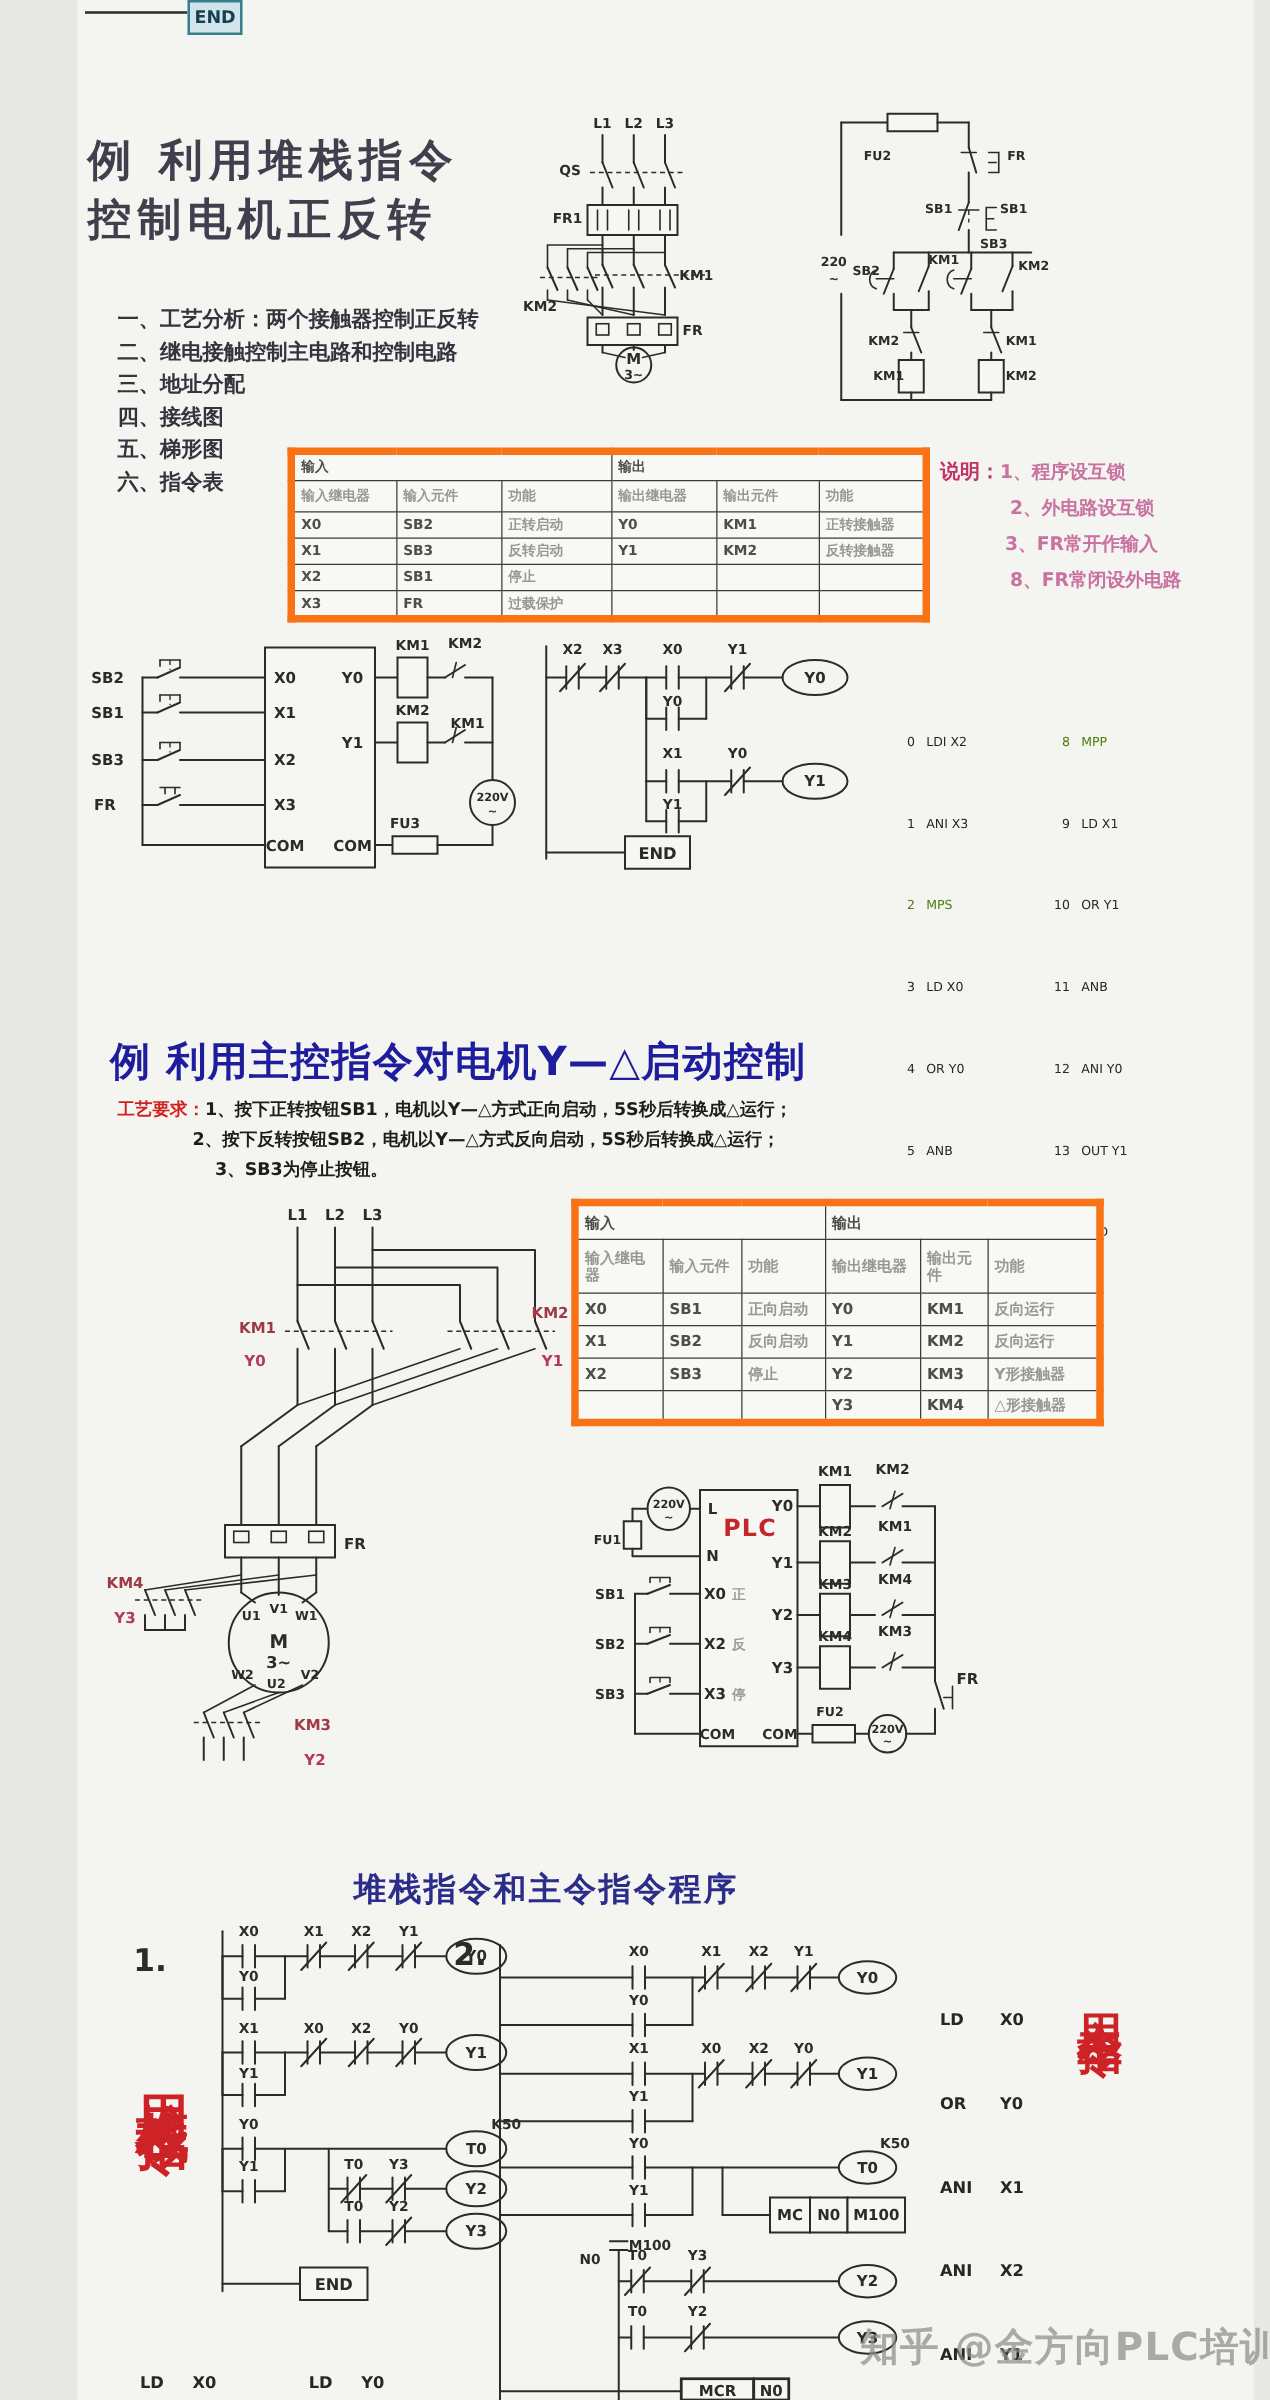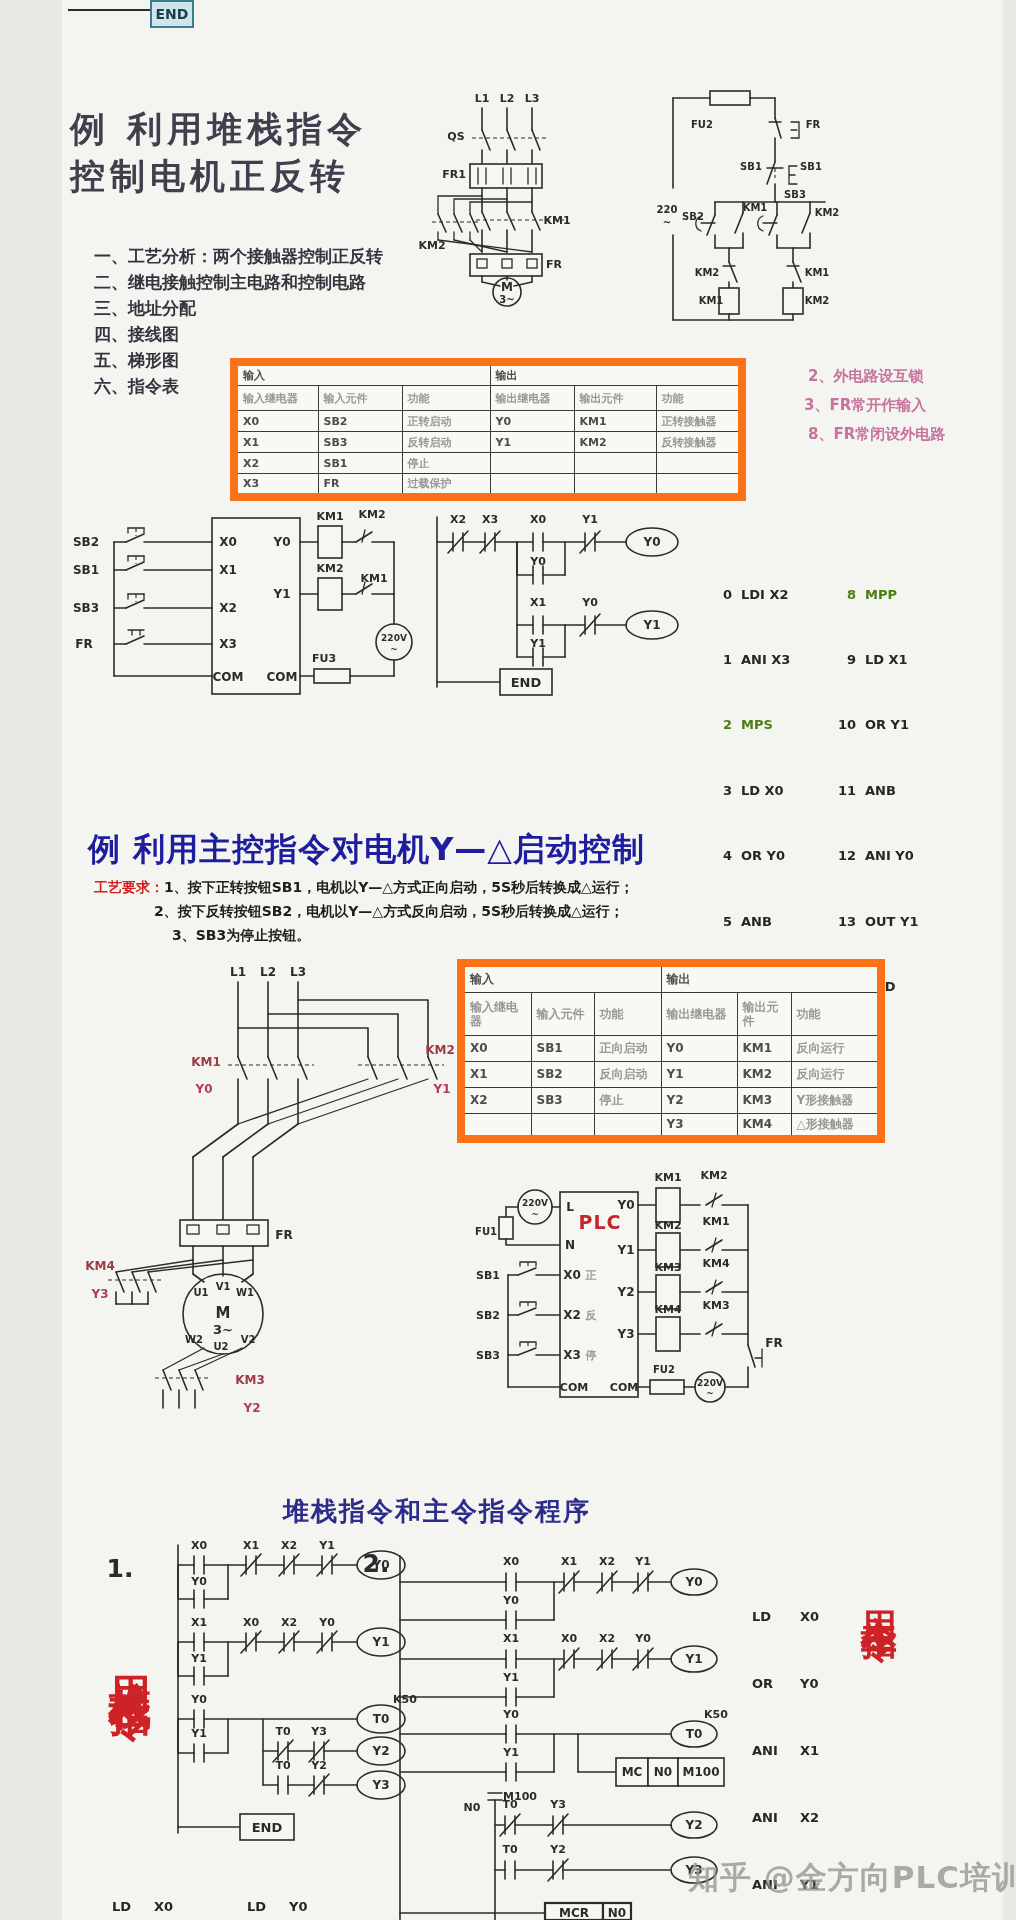--- a/index.html
+++ b/index.html
@@ -27,24 +27,24 @@
   .listblk{font-size:17px;font-weight:bold;color:#34343f;line-height:26px;}
   .title2{font-size:32px;font-weight:bold;color:#1d1d9e;letter-spacing:1px;}
   .req{font-size:14px;font-weight:bold;color:#1d1d1d;}
   .reqlab{color:#d21f1f;}
   .title3{font-size:26px;font-weight:bold;color:#2c2c8a;letter-spacing:2px;}
   .notes{font-size:15px;font-weight:bold;color:#c9719f;line-height:29px;}
   .noteslab{color:#bf3366;font-size:16px;}
   table.io{border-collapse:collapse;table-layout:fixed;background:#f8f8f4;}
   table.io th,table.io td{border:1px solid #3a3a3a;font-size:11px;font-weight:bold;color:#4d4d4d;
        text-align:left;padding:2px 5px;overflow:hidden;white-space:nowrap;}
-  table.io{border:8px solid #f97316;}
+  table.io{border:6px solid #f97316;}
   table.io .fn{color:#979797;}
   table.io2 td,table.io2 th{white-space:normal;font-size:12px;line-height:14px;}
-  .prog{position:absolute;font-size:13px;font-weight:bold;color:#262626;line-height:21.8px;white-space:pre;}
+  .prog{position:absolute;font-size:10px;font-weight:normal;color:#262626;line-height:21.8px;white-space:pre;}
   .prog .num{display:inline-block;width:24px;text-align:right;margin-right:9px;}
   .prog .redln{color:#4d7c0f;}
   .proga{position:absolute;font-size:13px;font-weight:bold;color:#262626;line-height:22px;white-space:pre;}
   .proga .op{display:inline-block;min-width:42px;}
   .progb{position:absolute;font-size:13px;font-weight:bold;color:#262626;line-height:22.35px;white-space:pre;}
   .progb .op{display:inline-block;min-width:48px;}
   .vred{writing-mode:vertical-rl;text-orientation:upright;font-weight:bold;color:#cd2327;}
   .endbox{background:#cfe5eb;border:2px solid #3a7e8e;color:#173f52;font-weight:bold;
           font-size:14px;text-align:center;line-height:22px;}
   .wm{font-size:31px;font-weight:bold;color:#8d8d8d;opacity:.72;letter-spacing:1px;white-space:nowrap;}
@@ -299,20 +299,21 @@
         <td>FR</td>
         <td class="fn">过载保护</td>
     <td></td>
         <td></td>
         <td class="fn"></td>
   </tr>
 </tbody>
   </table>
 
 <div class="abs notes" style="left:752px;top:362px;width:264px;">
+  <div><span class="noteslab">说明：</span><span>1、程序设互锁</span></div>
   <div style="margin-left:56px">2、外电路设互锁</div>
   <div style="margin-left:52px">3、FR常开作输入</div>
   <div style="margin-left:56px">8、FR常闭设外电路</div>
 </div>
 
 <svg class="abs" style="left:62px;top:490px;" width="352" height="215" viewBox="0 0 352 215">
   <rect class="box" x="150" y="28" width="88" height="176"></rect>
   <text x="166" y="56" class="s12">X0</text>
   <text x="166" y="84" class="s12">X1</text>
   <text x="166" y="122" class="s12">X2</text>

